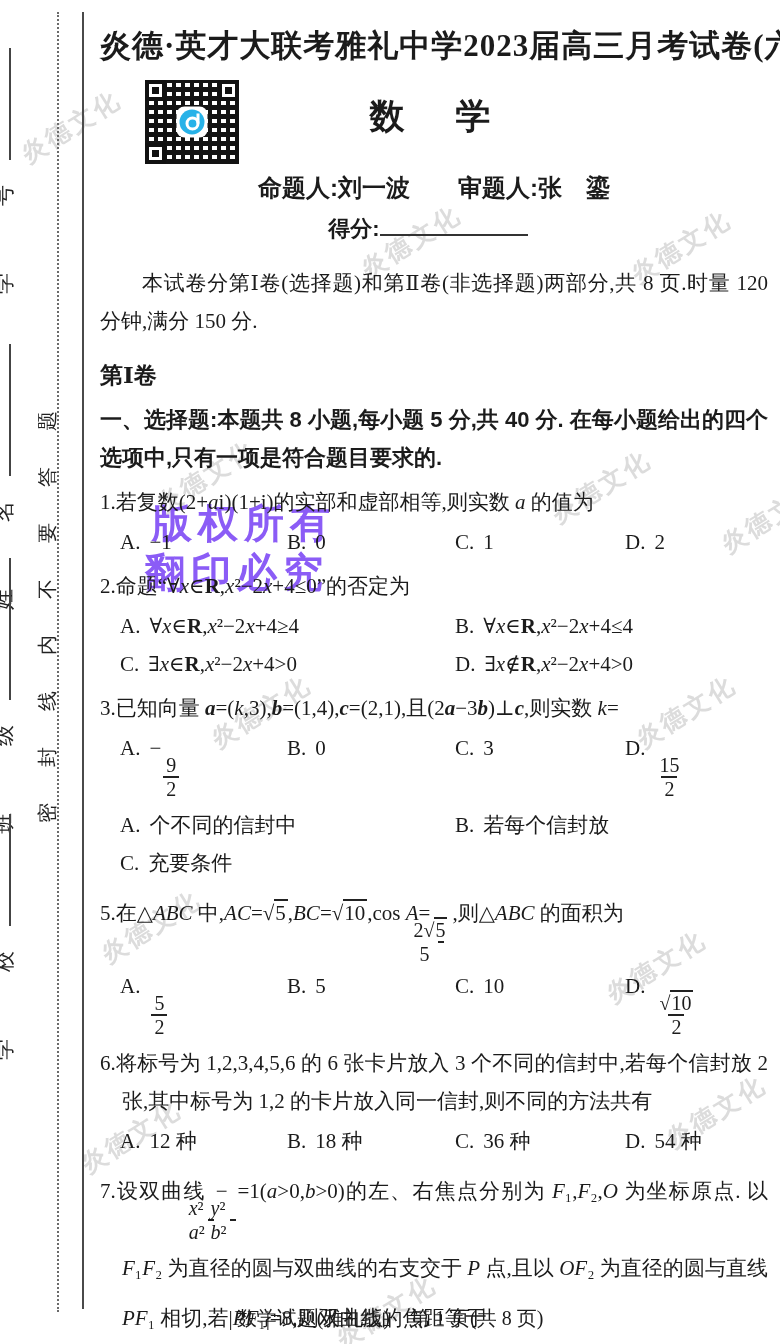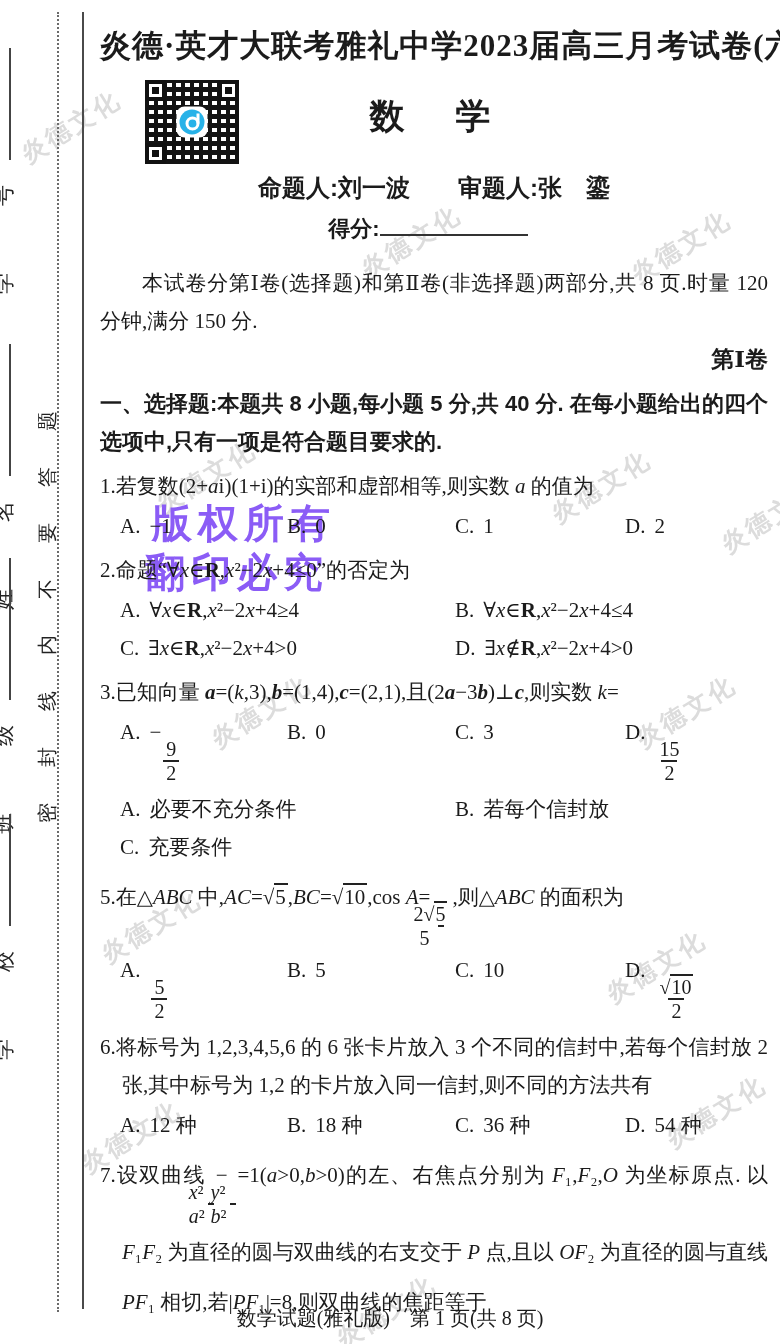--- a/index.html
+++ b/index.html
@@ -45,21 +45,21 @@
   .header-title{margin-top:25px;text-align:center;font-weight:900;font-size:31px;
       letter-spacing:1px;white-space:nowrap;}
   .subject{margin-top:26px;text-align:center;font-weight:bold;font-size:35px;
       font-family:"Liberation Sans","DejaVu Sans",sans-serif;letter-spacing:8px;}
   .authors{margin-top:32px;text-align:center;font-weight:bold;font-size:24px;
       font-family:"Liberation Sans","DejaVu Sans",sans-serif;}
   .score-row{margin-top:10px;text-align:center;padding-right:12px;font-weight:bold;
       font-size:22px;font-family:"Liberation Sans","DejaVu Sans",sans-serif;}
   .score-row .sblank{display:inline-block;width:148px;border-bottom:2px solid #333;height:16px;}
   .intro{margin-top:20px;font-size:21px;line-height:38px;text-indent:2em;text-align:justify;}
-  .part-title{margin-top:4px;text-align:right;font-size:23px;font-weight:bold;}
+  .part-title{margin-top:20px;text-align:left;font-size:23px;font-weight:bold;}
   .instruction{margin-top:10px;font-size:22px;font-weight:bold;line-height:38px;
       font-family:"Liberation Sans","DejaVu Sans",sans-serif;text-align:justify;}
   .q{margin-top:6px;font-size:21px;}
   .qtext{line-height:38px;padding-left:22px;text-indent:-22px;text-align:justify;}
   .qtext.tall{line-height:50px;}
   .opts{display:grid;padding-left:20px;line-height:38px;margin-top:2px;}
   .opts.c4{grid-template-columns:167px 168px 170px 1fr;}
   .opts.c2{grid-template-columns:335px 1fr;}
   .opt .olabel{margin-right:9px;}
   
@@ -151,21 +151,21 @@
         <div class="opt"><span class="olabel">C.</span><span>3</span></div>
         <div class="opt"><span class="olabel">D.</span><span><span class="frac">
                 <span class="fn">15</span>
                 <span class="fd">2</span>
               </span></span></div>
       </div>
     </div>
 
     <div class="q">
       <div class="opts c2">
-        <div class="opt"><span class="olabel">A.</span><span>必要不充分条件</span></div>
+        <div class="opt"><span class="olabel">A.</span><span>个不同的信封中</span></div>
         <div class="opt"><span class="olabel">B.</span><span>若每个信封放</span></div>
         <div class="opt"><span class="olabel">C.</span><span>充要条件</span></div>
       </div>
     </div>
 
     <div class="q">
       <div class="qtext tall"><span>5.</span><span>在△<i>ABC</i> 中,<i>AC</i>=<span class="rt">√<span class="rtv">5</span></span>,<i>BC</i>=<span class="rt">√<span class="rtv">10</span></span>,cos <i>A</i>=<span class="frac">
               <span class="fn">2<span class="rt">√<span class="rtv">5</span></span></span>
               <span class="fd">5</span>
             </span>,则△<i>ABC</i> 的面积为</span></div>

